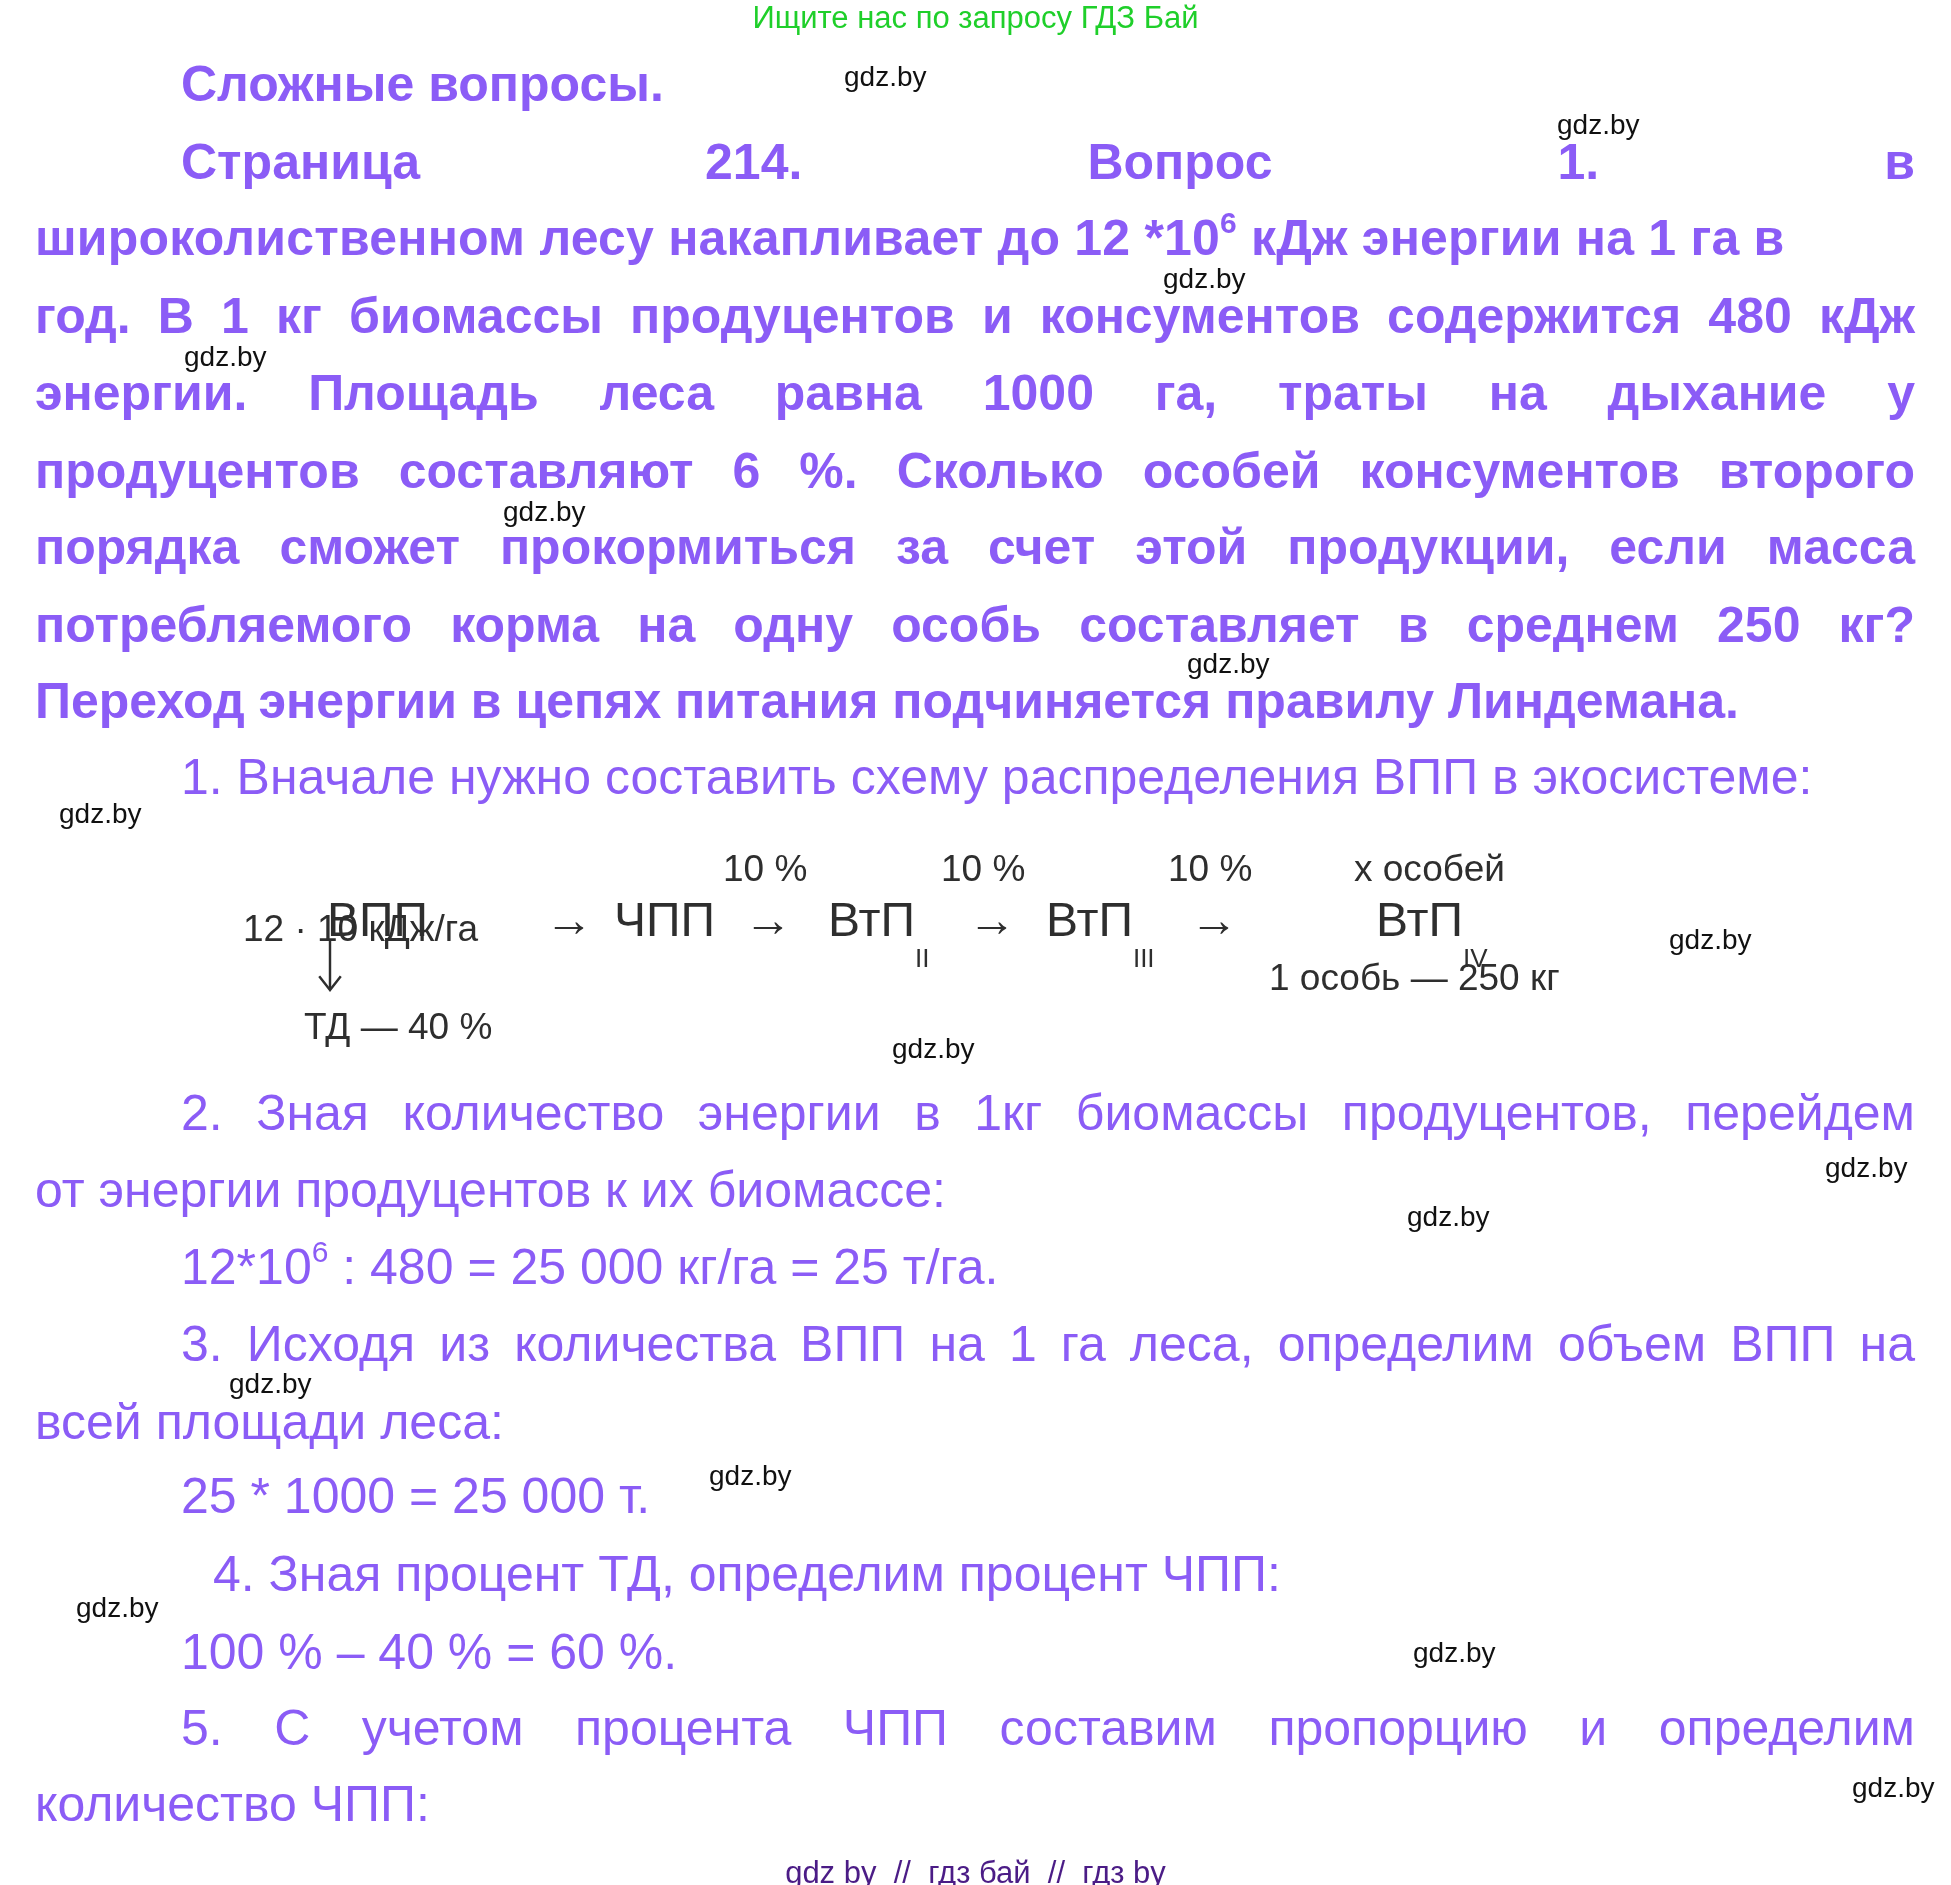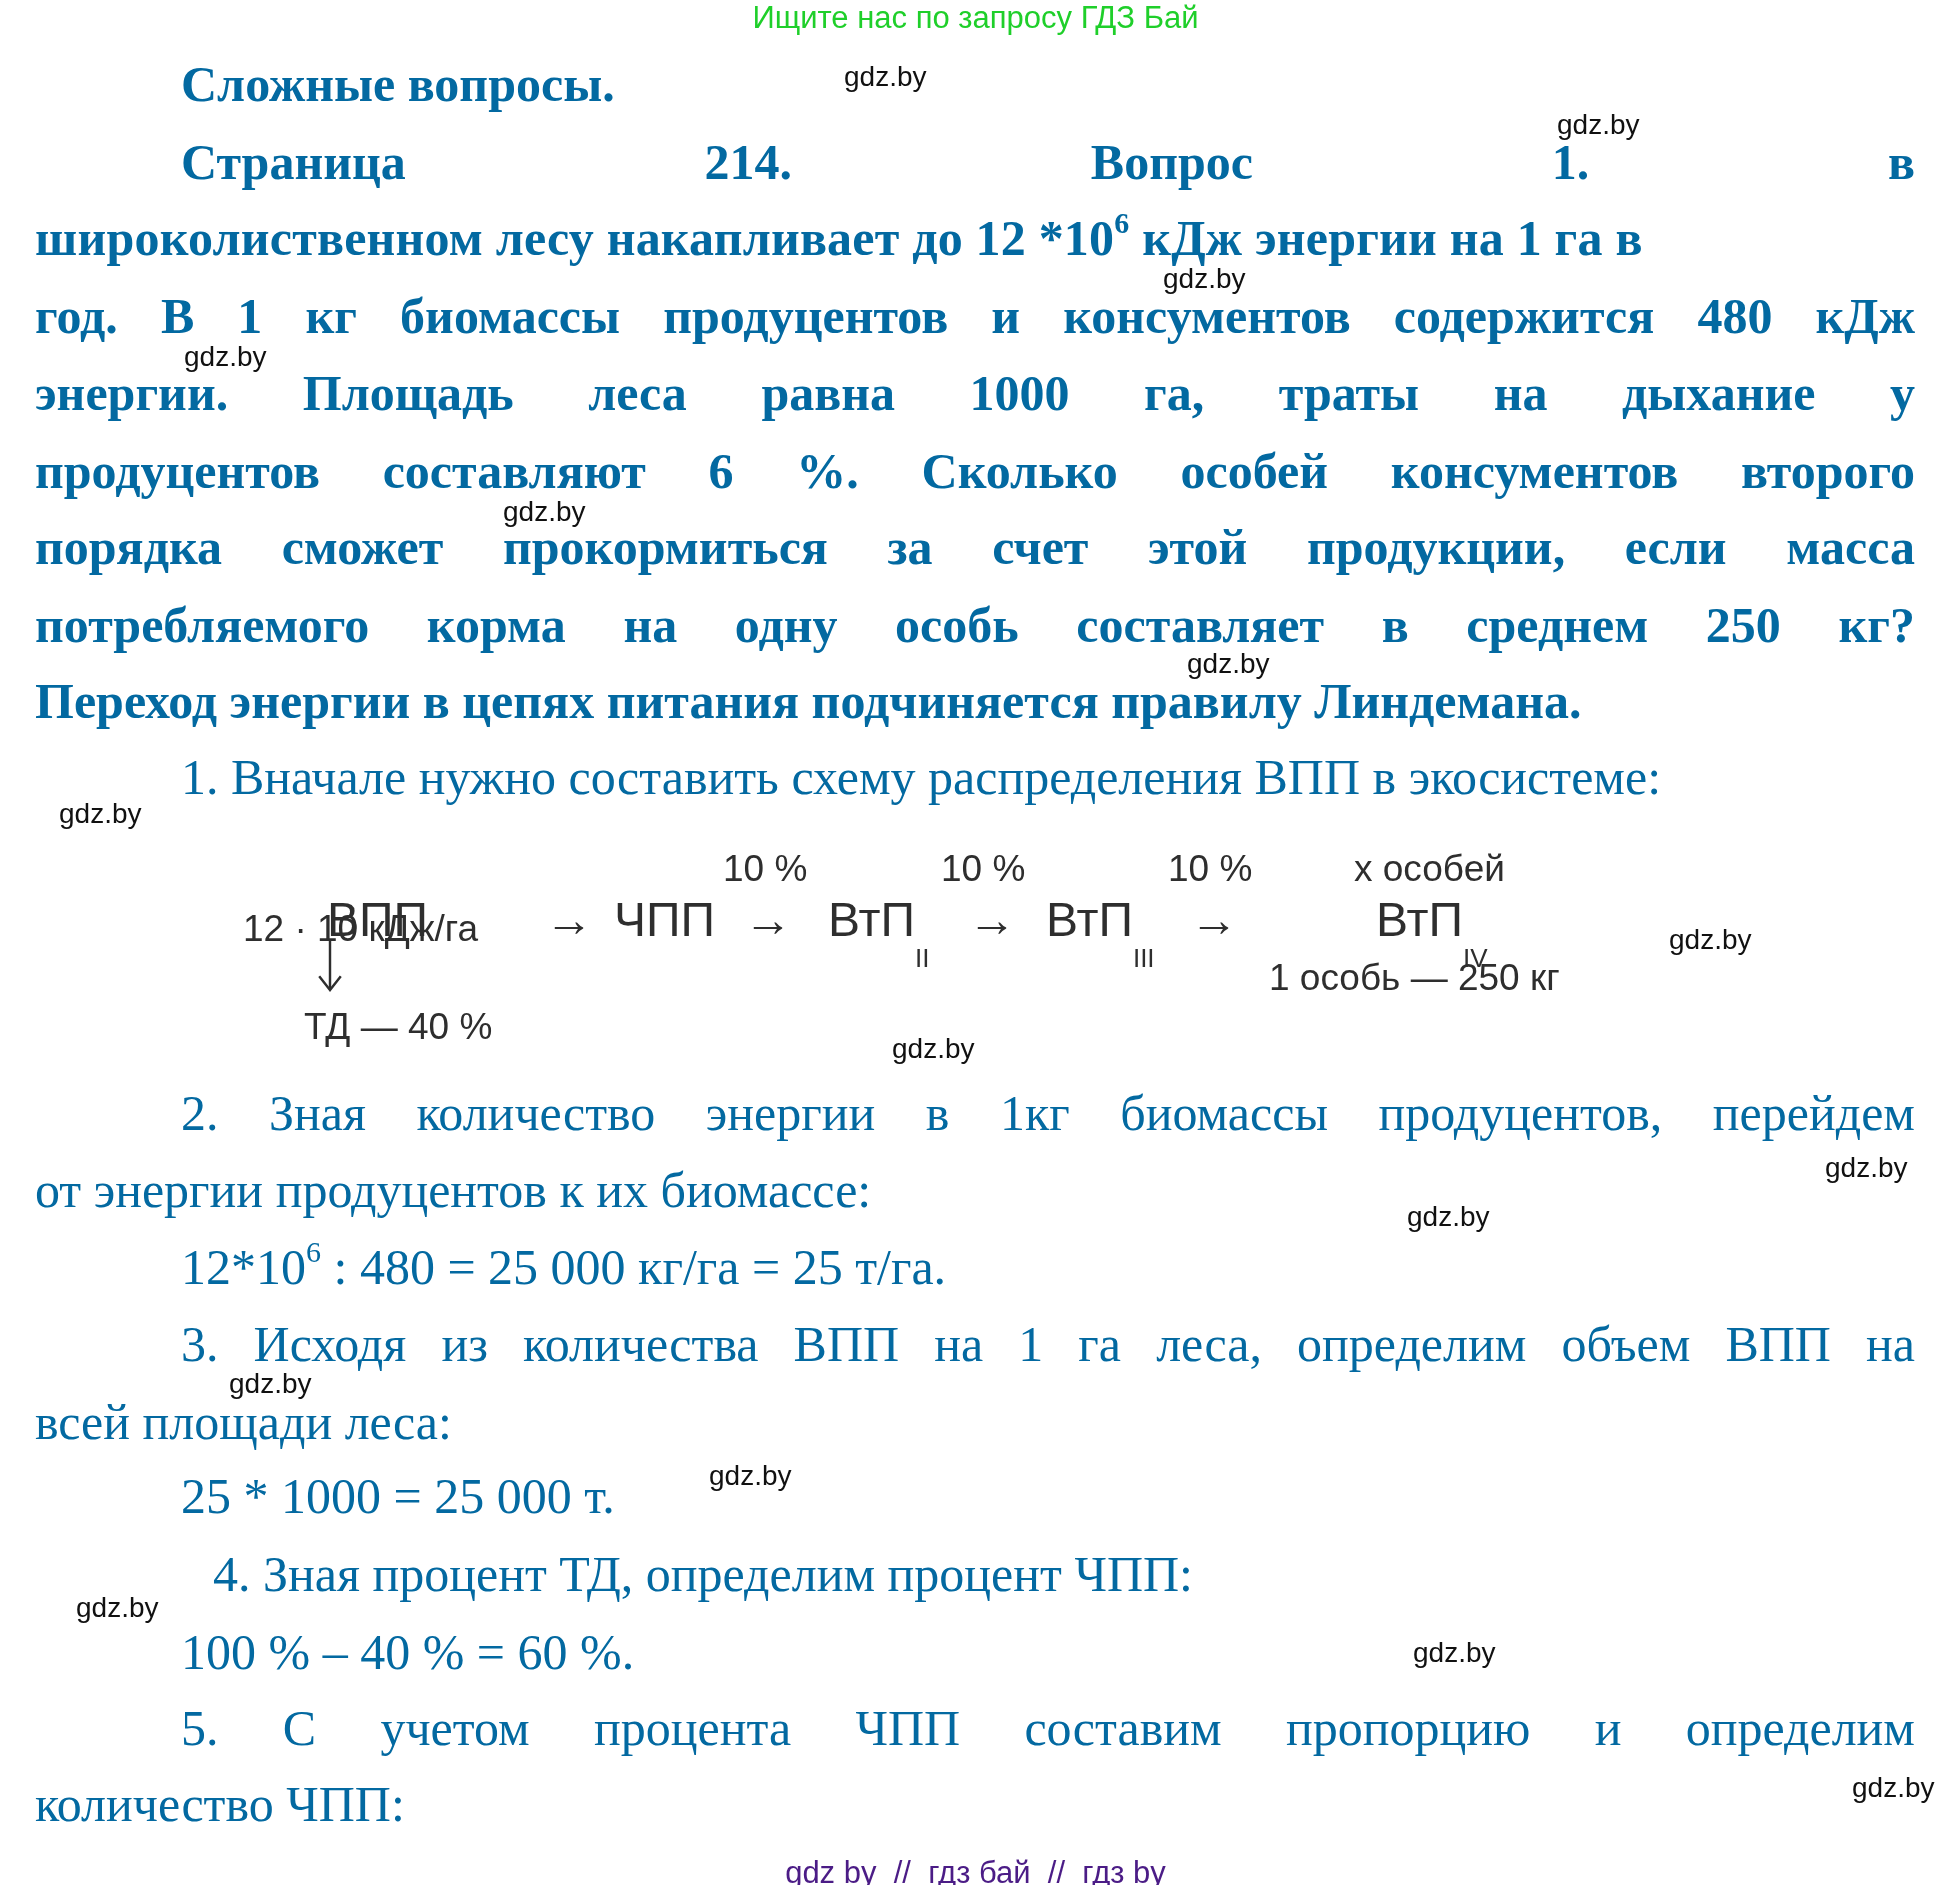--- a/index.html
+++ b/index.html
@@ -1,20 +1,20 @@
 <!DOCTYPE html>
 <html><head>
 <meta charset="utf-8">
 <style>
   html, body { margin:0; padding:0; background:#ffffff; }
   body { width:1951px; height:1885px; position:relative; overflow:hidden; }
   .hdr { position:absolute; left:0; width:1951px; top:0; height:36px; text-align:center;
          font-family:"Liberation Sans", sans-serif; font-size:31px; line-height:36px; color:#1fcf2a; }
   .ln { position:absolute; left:35px; width:1880px; height:63px; line-height:63px;
-        font-family:Liberation Serif, serif; font-size:50px; color:#0369a1; white-space:nowrap; }
+        font-family:Liberation Sans, sans-serif; font-size:50px; color:#8b5cf6; white-space:nowrap; }
   .ln.b { font-weight:bold; }
   .ln.ind { left:181px; width:1734px; }
   .ln.j { text-align:justify; text-align-last:justify; }
   sup { font-size:30px; line-height:0; position:relative; top:-4px; }
   .wm { position:absolute; font-family:"Liberation Sans", sans-serif; font-size:28px; color:#111; line-height:32px; }
   .dg { position:absolute; font-family:"Liberation Sans", sans-serif; color:#2e2e2e; white-space:nowrap; }
   .dg.s { font-size:37px; line-height:42px; }
   .dg.l { font-size:48px; line-height:53px; }
   .dg sub { font-size:26px; position:relative; top:20px; line-height:0; }
   .arrowdown { position:absolute; left:315px; top:941px; width:30px; height:51px; }

